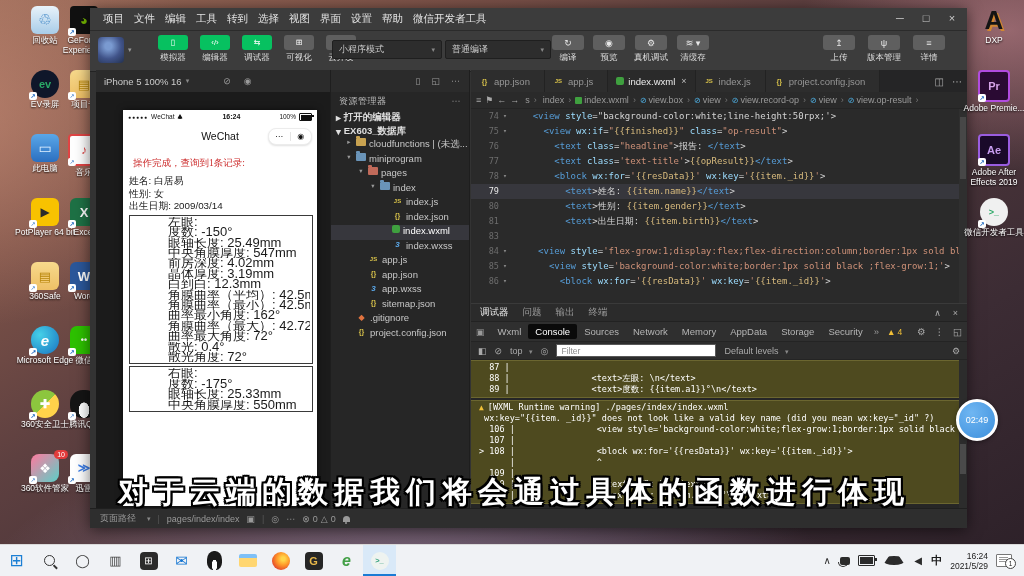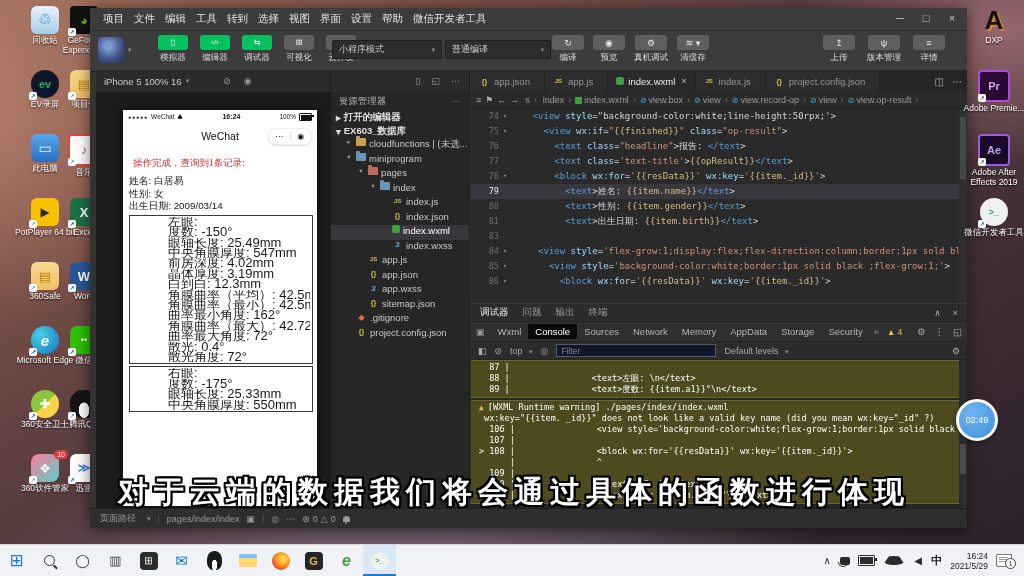--- a/index.html
+++ b/index.html
@@ -116,21 +116,21 @@
   .panelhead{height:17px;background:#2b2b2b;border-top:1px solid #3a3a3a;display:flex;align-items:center;padding:0 9px;gap:14px;font-size:9.5px;color:#9a9a9a;flex:none;}
   .ptab.active{color:#ececec;}
   .phright{margin-left:auto;display:flex;gap:12px;color:#aaa;font-size:9px;}
   .dtabs{height:19px;background:#2f2f2f;border-top:1px solid #222;display:flex;align-items:center;font-size:9.5px;color:#b5b5b5;padding:0 5px;flex:none;}
   .dinspect{color:#9a9a9a;margin-right:6px;font-size:9px;}
   .dtab{padding:2px 7px;border-radius:2px;}
   .dtab.active{background:#0a0a0a;color:#fff;}
   .dwarn{color:#f2c037;margin-left:8px;font-size:8.5px;display:flex;gap:2px;align-items:center;}
   .dtright{margin-left:auto;display:flex;gap:9px;color:#aaa;font-size:9.5px;align-items:center;}
   .ctb{height:17px;background:#2c2c2c;border-top:1px solid #242424;border-bottom:1px solid #242424;display:flex;align-items:center;gap:8px;padding:0 7px;font-size:9px;color:#aaa;flex:none;}
-  .finput{width:150px;height:11px;border:1px solid #585858;background:#0f172a;color:#8a8a8a;font-size:8.5px;padding:0 4px;display:flex;align-items:center;}
+  .finput{width:150px;height:11px;border:1px solid #585858;background:#ffffff;color:#8a8a8a;font-size:8.5px;padding:0 4px;display:flex;align-items:center;}
   .consolearea{position:relative;flex:1;background:#262626;overflow:hidden;font-family:"DejaVu Sans Mono",monospace;}
   .cblock{background:#4e4a1f;border-top:1px solid #6b6630;border-bottom:1px solid #6b6630;padding:1px 0 2px 8px;color:#fff;font-size:8.5px;}
   .cblock .ln{white-space:pre;line-height:11px;height:11px;overflow:hidden;}
   .cgap{height:2px;}
   .warnrow{display:flex;gap:4px;line-height:11px;}
   .warnico{color:#f2c037;font-size:8px;flex:none;}
   .csb{position:absolute;right:0;top:0;width:8px;height:100%;background:#2c2c2c;}
   .csb i{position:absolute;top:84px;left:1px;width:6px;height:30px;background:#4a4a4a;}
   
   .statusbar{position:absolute;left:0;bottom:0;width:100%;height:20px;background:#2e2e2e;border-top:1px solid #1f1f1f;display:flex;align-items:center;font-size:9px;color:#9a9a9a;padding:0 10px;box-sizing:border-box;gap:7px;}

